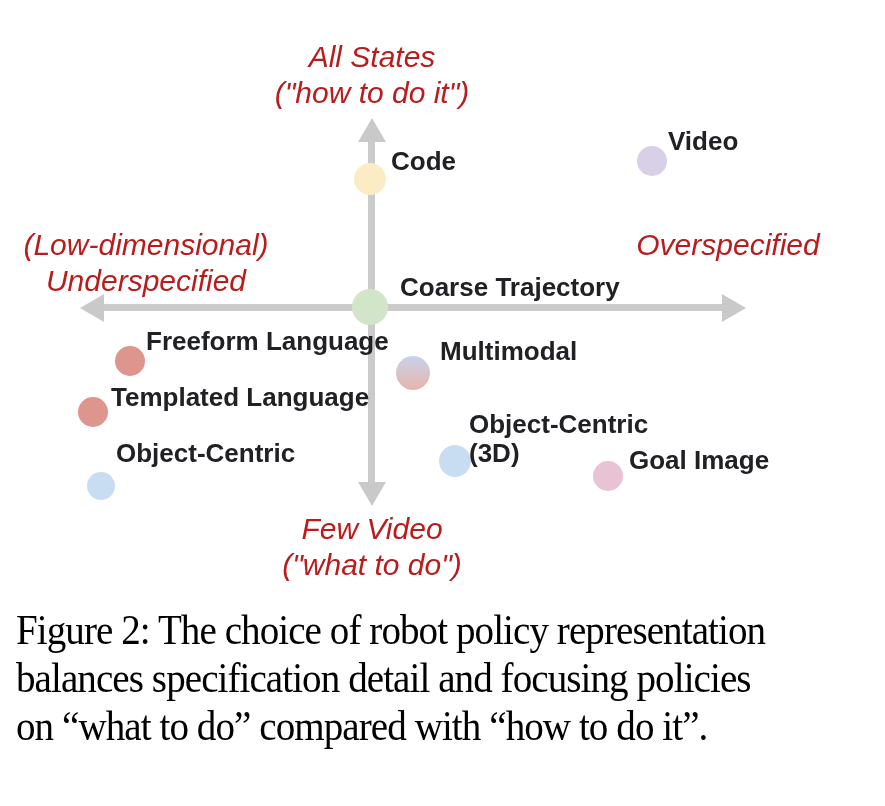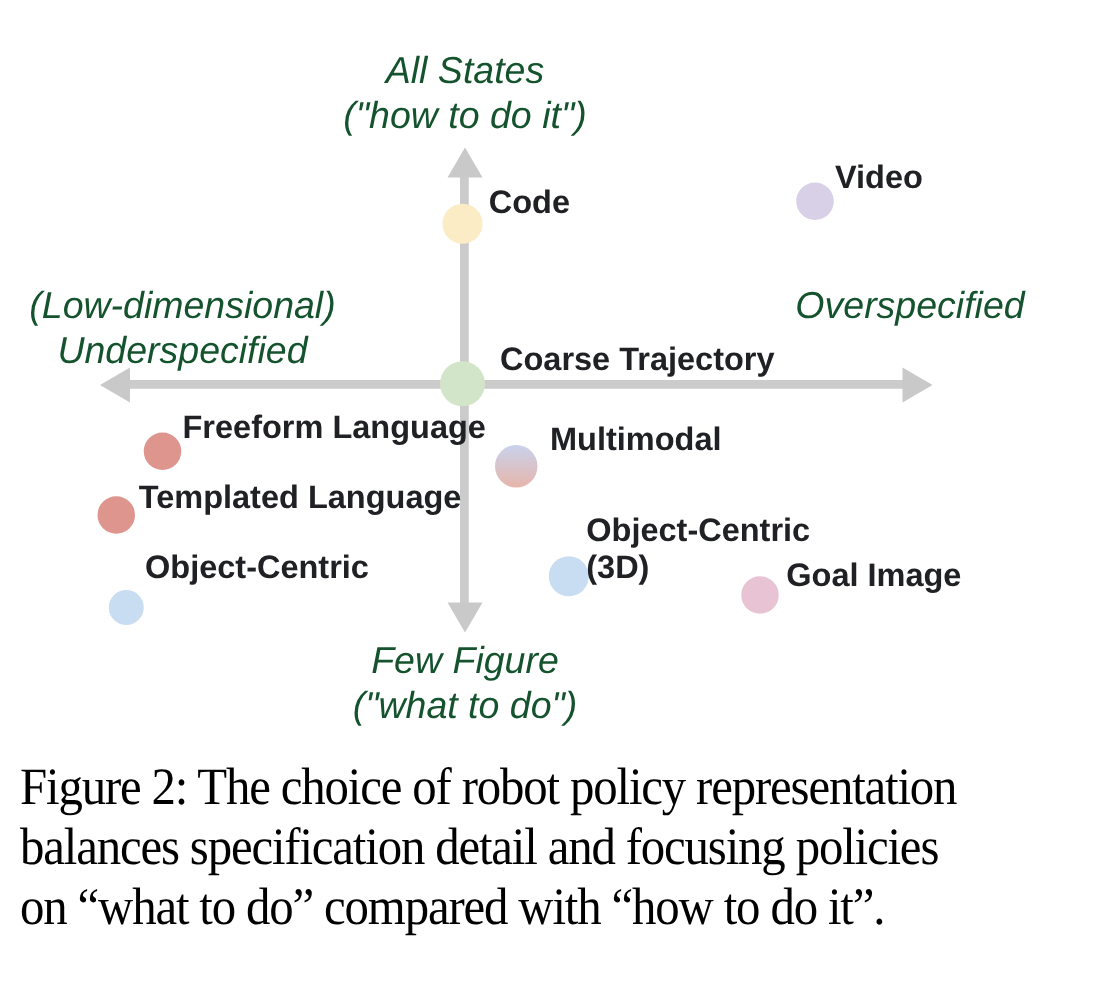--- a/index.html
+++ b/index.html
@@ -16,21 +16,21 @@
   #h-axis{left:93px;top:304px;width:640px;height:7px;}
   .arrowhead{position:absolute;width:0;height:0;z-index:1;}
   #arrow-up{left:358px;top:118px;border-left:14px solid transparent;border-right:14px solid transparent;border-bottom:24px solid #c9c9c9;}
   #arrow-down{left:358px;top:482px;border-left:14px solid transparent;border-right:14px solid transparent;border-top:24px solid #c9c9c9;}
   #arrow-left{left:80px;top:294px;border-top:14px solid transparent;border-bottom:14px solid transparent;border-right:24px solid #c9c9c9;}
   #arrow-right{left:722px;top:294px;border-top:14px solid transparent;border-bottom:14px solid transparent;border-left:24px solid #c9c9c9;}
   
   .axis-label{
     position:absolute;z-index:2;
     font-style:italic;font-size:30px;line-height:36px;
-    color:#14532d;text-align:center;white-space:nowrap;
+    color:#b91c1c;text-align:center;white-space:nowrap;
     transform:translateX(-50%);
   }
   #axis-label-top{left:372px;top:39px;}
   #axis-label-bottom{left:372px;top:511px;}
   #axis-label-left{left:146px;top:227px;}
   #axis-label-right{left:728px;top:227px;}
   
   .dot{position:absolute;border-radius:50%;z-index:3;}
   .point-label{
     position:absolute;z-index:4;
@@ -59,21 +59,21 @@
     <div id="arrow-up" class="arrowhead"></div>
     <div id="arrow-down" class="arrowhead"></div>
     <div id="arrow-left" class="arrowhead"></div>
     <div id="arrow-right" class="arrowhead"></div>
 
     <div id="axis-label-top" class="axis-label">
       <div>All States</div>
       <div>("how to do it")</div>
     </div>
     <div id="axis-label-bottom" class="axis-label">
-      <div>Few Figure</div>
+      <div>Few Video</div>
       <div>("what to do")</div>
     </div>
     <div id="axis-label-left" class="axis-label">
       <div>(Low-dimensional)</div>
       <div>Underspecified</div>
     </div>
     <div id="axis-label-right" class="axis-label">
       <div>Overspecified</div>
     </div>
 

